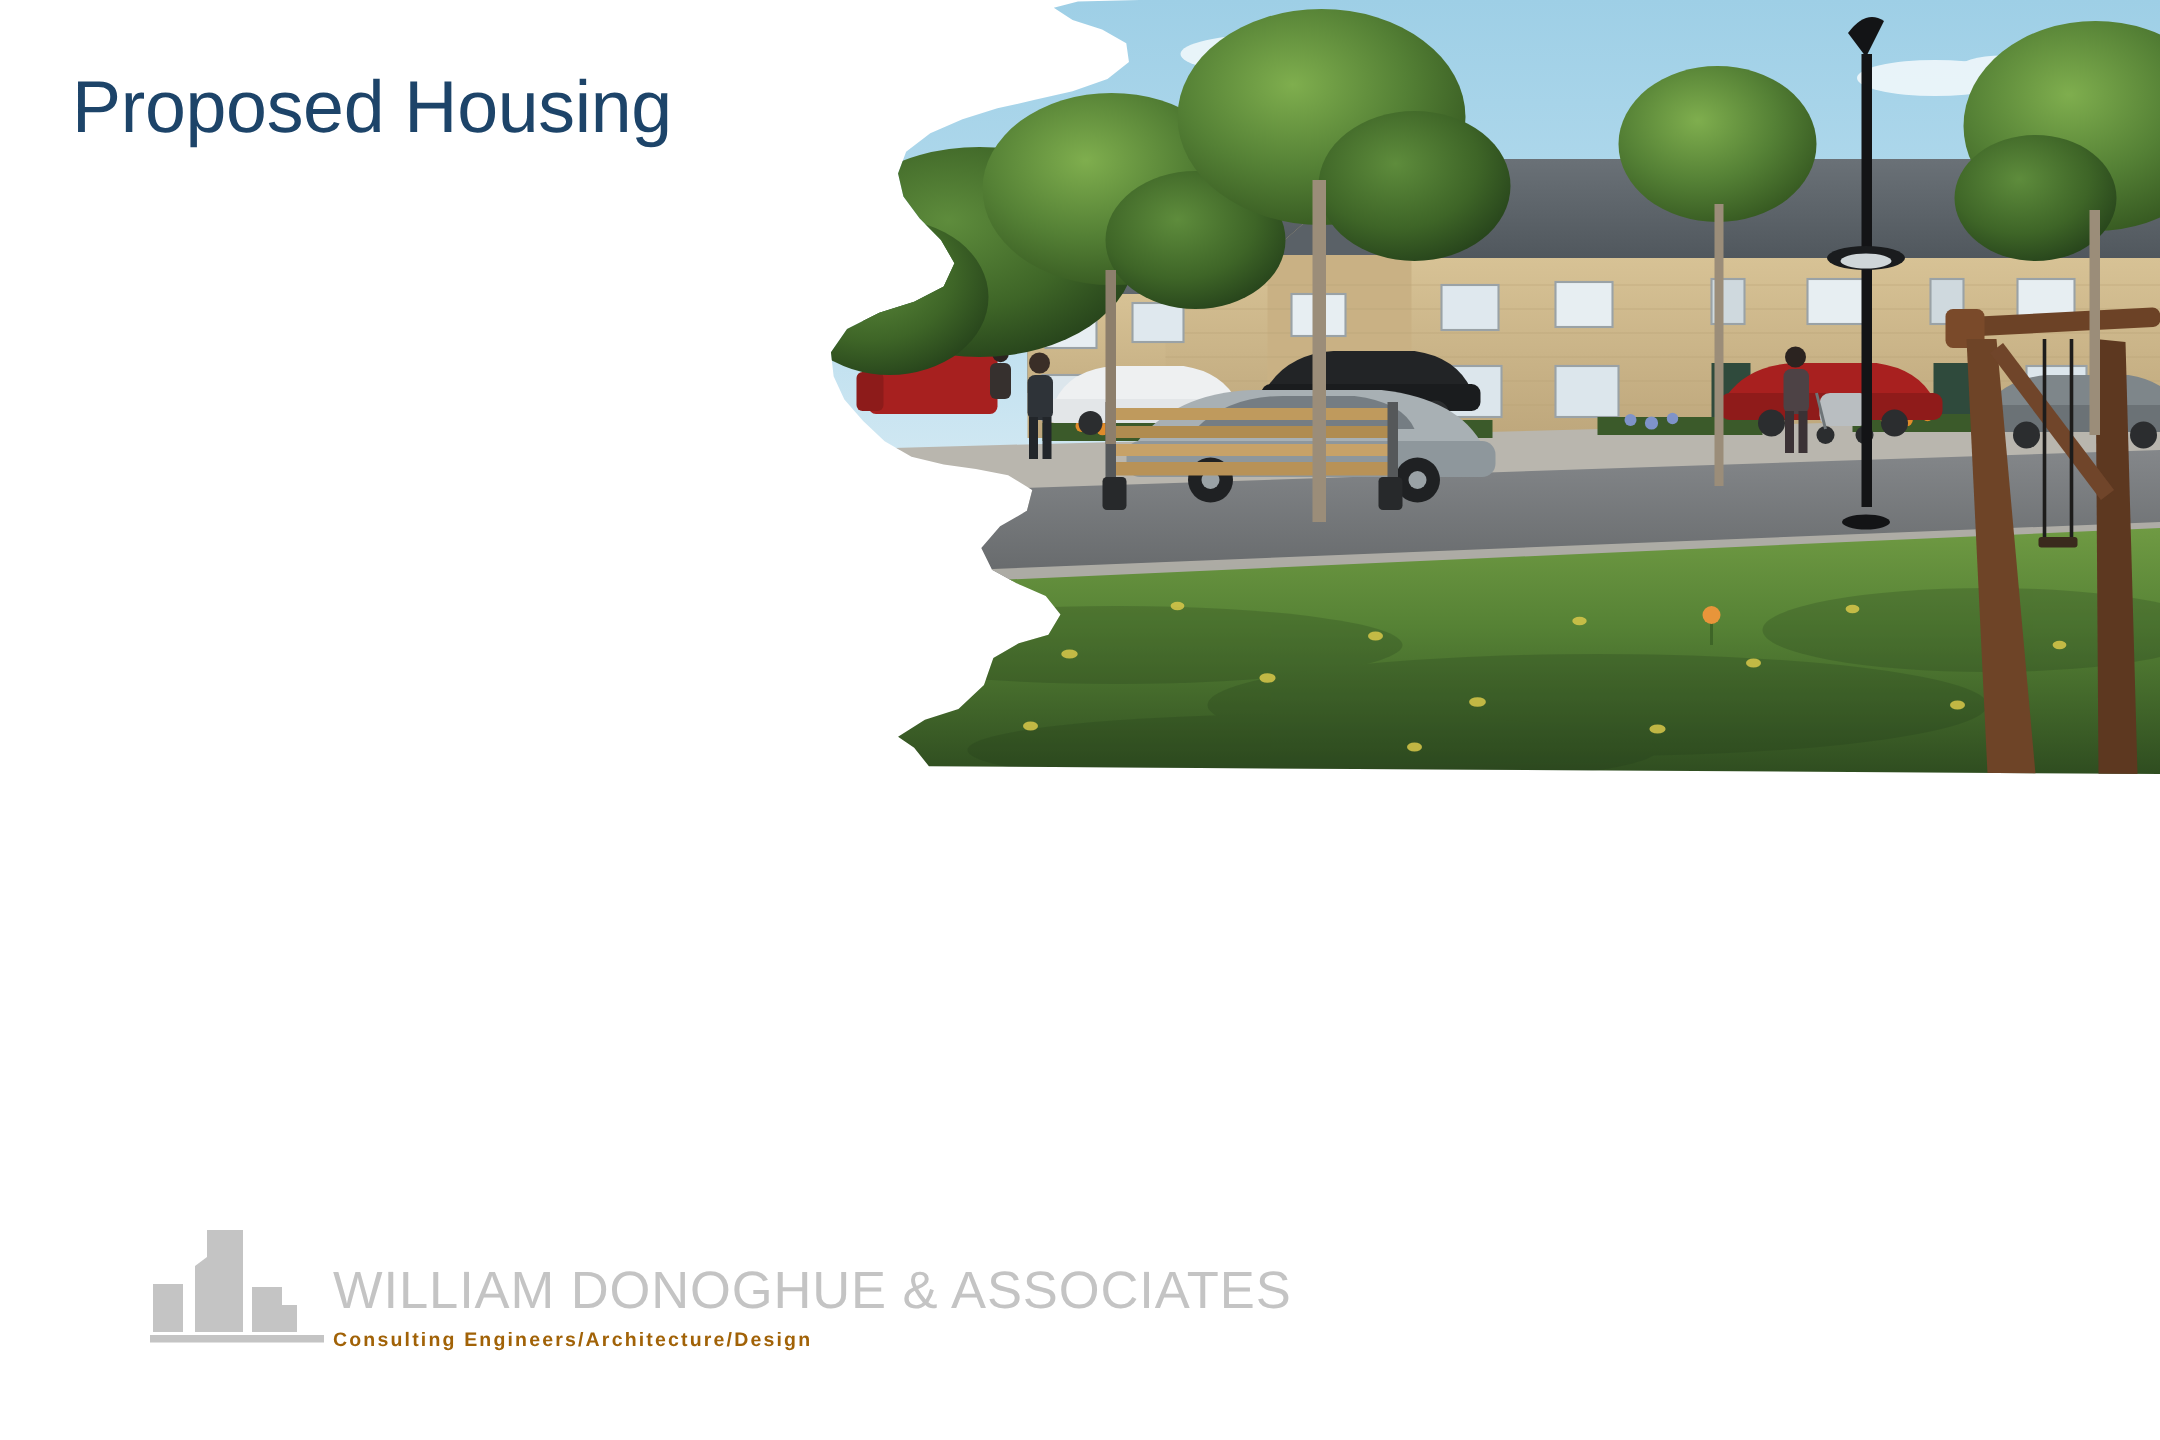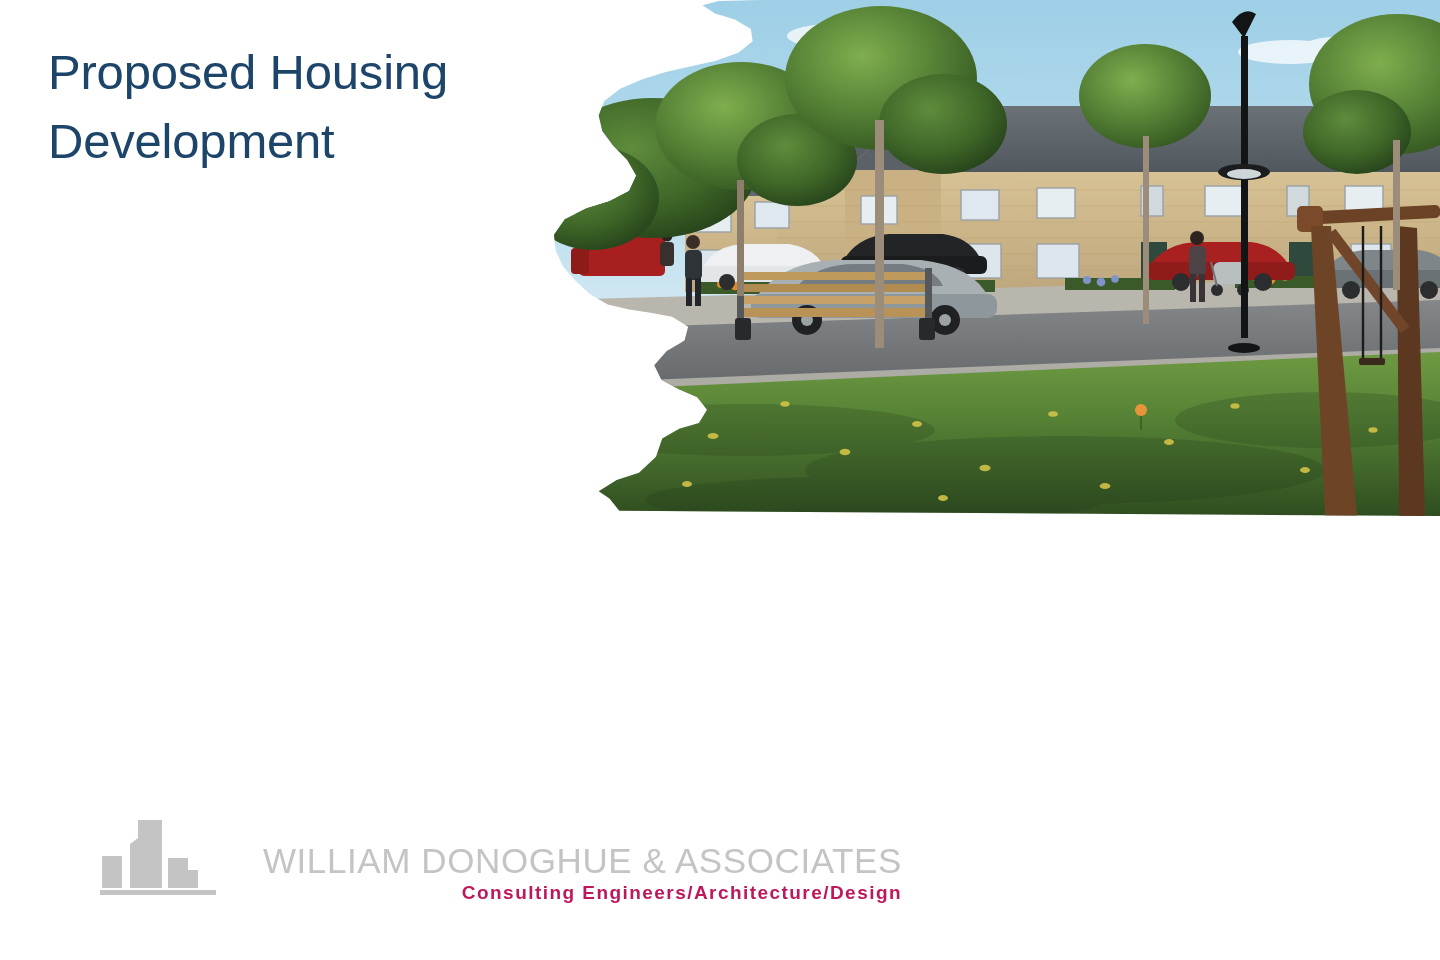--- a/index.html
+++ b/index.html
@@ -81,21 +81,20 @@
   }
   .hero svg { display: block; width: 895px; height: 516px; }
 
   
   .logo-block {
     position: absolute;
     left: 100px;
     top: 818px;
     width: 700px;
     height: 100px;
-    text-align: right;
   }
   .logo-mark {
     position: absolute;
     left: 0;
     top: 0;
     width: 120px;
     height: 82px;
   }
   .logo-text-wrap {
     position: absolute;
@@ -107,37 +106,36 @@
     font-family: "Liberation Sans", sans-serif;
     font-size: 35px;
     line-height: 38px;
     font-weight: 400;
     color: #c4c4c4;
     letter-spacing: 0.6px;
     white-space: nowrap;
   }
   .logo-tagline {
     font-family: "Liberation Sans", sans-serif;
-    font-size: 19px;
+    font-size: 13px;
     line-height: 20px;
     font-weight: 700;
-    color: #be185d;
+    color: #a16207;
     letter-spacing: 1.45px;
     white-space: nowrap;
     margin-top: 3px;
   }
 </style>
 </head>
 <body>
 
 <div class="slide">
 
   <div class="title-block">
     <div class="title-line">Proposed Housing</div>
-    <div class="title-line">Development</div>
   </div>
 
   <div class="hero">
     <svg viewBox="0 0 895 516" preserveAspectRatio="none">
       <defs>
         <linearGradient id="skyG" x1="0" y1="0" x2="0" y2="1">
           <stop offset="0%" stop-color="#9ecfe6"></stop>
           <stop offset="60%" stop-color="#b6dcee"></stop>
           <stop offset="100%" stop-color="#cfe7f2"></stop>
         </linearGradient>

